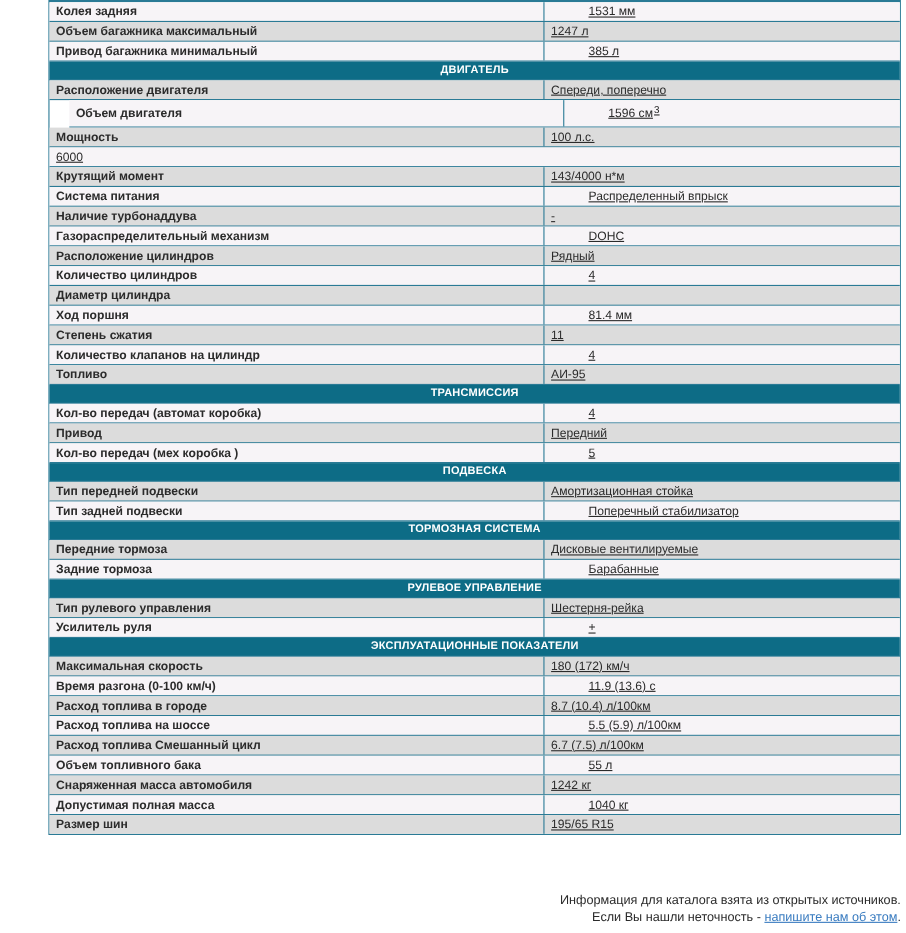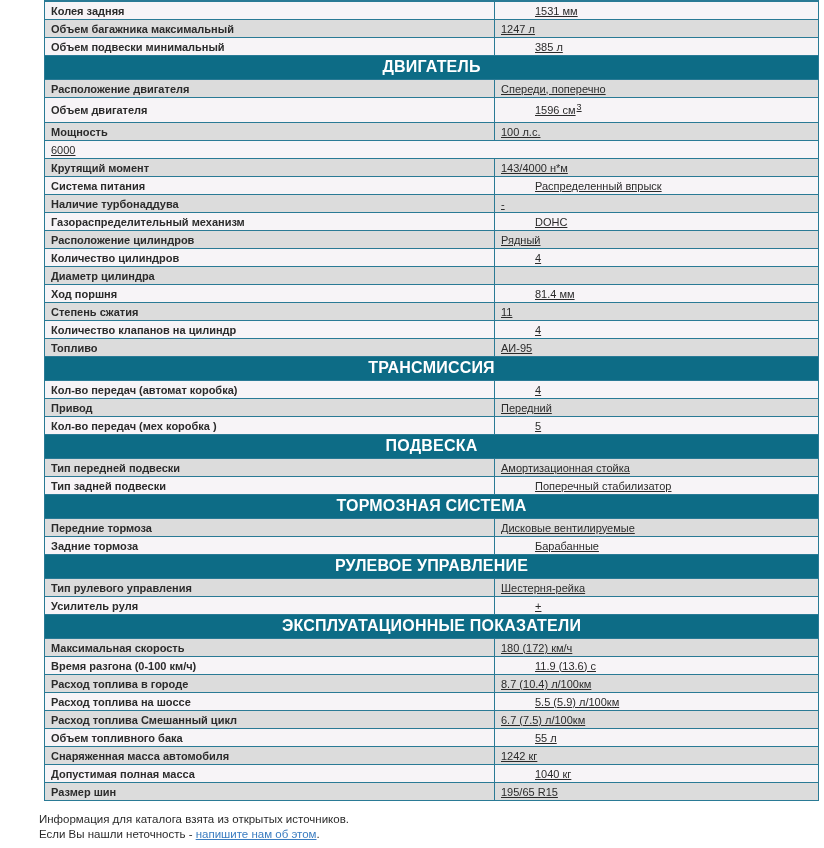--- a/index.html
+++ b/index.html
@@ -36,21 +36,21 @@
     border-bottom:1px solid var(--border);
     min-height:17px;
   }
   .spec-row:last-child{border-bottom:none;}
   .spec-row.even{background:var(--row-light);gap:34px;}
   .spec-row.odd{background:var(--row-gray);}
   .section-header{
     background:var(--header-bg);
     color:var(--header-text);
     font-weight:bold;
-    font-size:16px;
+    font-size:10px;
     text-align:center;
     padding:2px 0 3px 0;
     border-bottom:1px solid var(--border);
     letter-spacing:0.2px;
   }
   .spec-label{
     width:450px;
     box-sizing:border-box;
     padding:2px 4px 2px 6px;
     font-size:11px;
@@ -67,26 +67,27 @@
     display:flex;
     align-items:center;
     text-decoration:underline;
   }
   .spec-value sup{
     font-size:9px;
     line-height:1;
     margin-left:1px;
     transform:translateY(-3px);
   }
-  .spec-row.tall{min-height:24px;}
+  .spec-row.tall{min-height:24px;margin-left:18px;}
   .footer-note{
     position:absolute;
     top:812px;
     right:5px;
     width:780px;
+    text-align:right;
     font-size:11.5px;
     line-height:15px;
     color:var(--text);
   }
   .footer-note a{
     color:var(--link);
     text-decoration:underline;
     cursor:pointer;
   }
 </style>
@@ -96,21 +97,21 @@
 <div class="spec-table" id="spec-table">
     <div class="spec-row even">
       <div class="spec-label">Колея задняя</div>
       <div class="spec-value">1531 мм</div>
     </div>
     <div class="spec-row odd">
       <div class="spec-label">Объем багажника максимальный</div>
       <div class="spec-value">1247 л</div>
     </div>
     <div class="spec-row even">
-      <div class="spec-label">Объем подвески минимальный</div>
+      <div class="spec-label">Привод багажника минимальный</div>
       <div class="spec-value">385 л</div>
     </div>
     <div class="section-header">ДВИГАТЕЛЬ</div>
     <div class="spec-row odd">
       <div class="spec-label">Расположение двигателя</div>
       <div class="spec-value">Спереди, поперечно</div>
     </div>
     <div class="spec-row even tall">
       <div class="spec-label">Объем двигателя</div>
       <div class="spec-value">1596 см<sup>3</sup></div>

